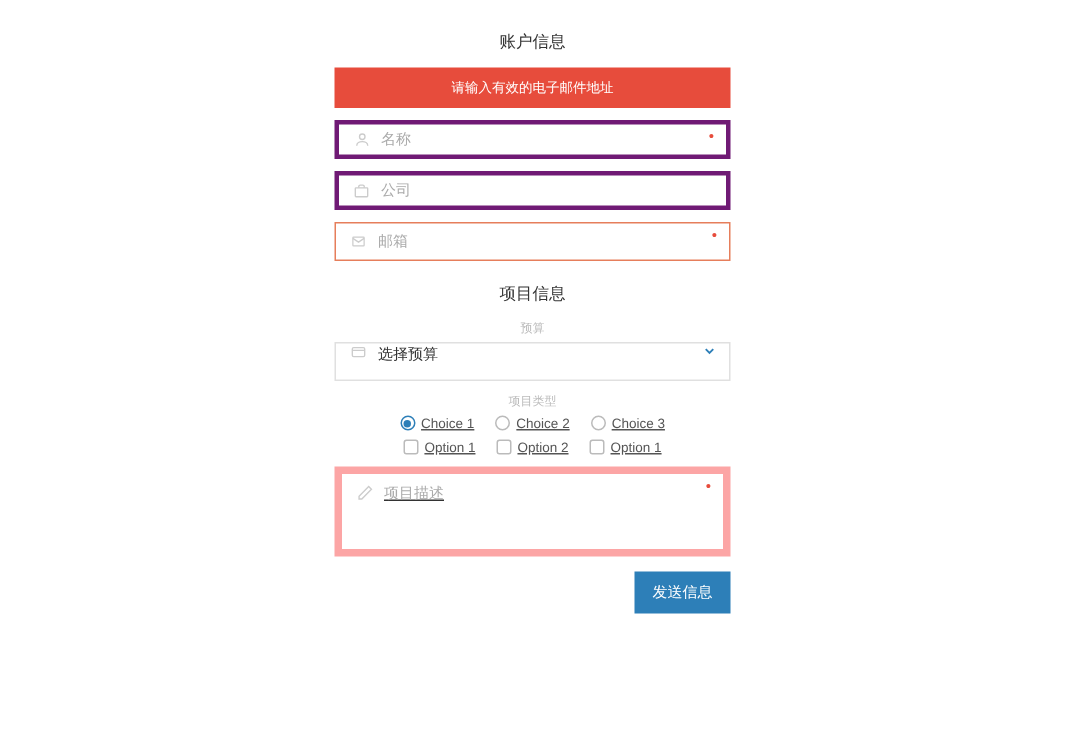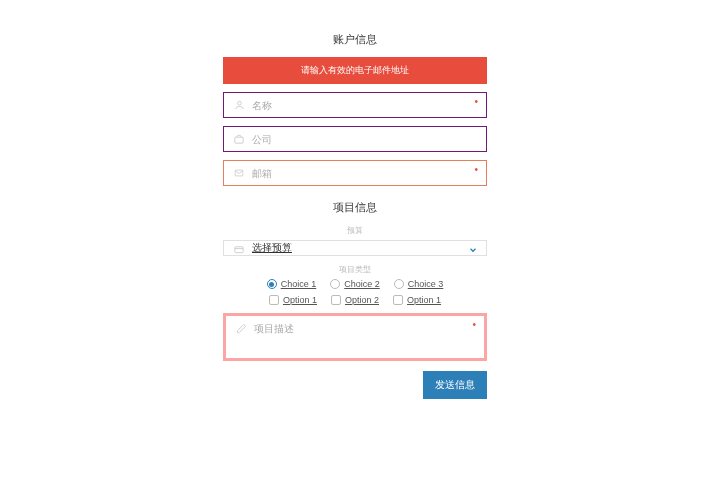--- a/index.html
+++ b/index.html
@@ -8,21 +8,21 @@
     background: #fff;
     width: 710px;
     height: 501px;
     overflow: hidden;
     font-size: 11px;
     color: #333;
   }
   .form-wrap {
     width: 264px;
     margin: 0 auto;
-    padding-top: 32px;
+    padding-top: 20px;
   }
   .section-title {
     text-align: center;
     font-size: 11px;
     color: #333;
     margin-bottom: 10px;
     font-weight: 400;
   }
   .alert {
     background: #e74c3c;
@@ -32,21 +32,21 @@
     padding: 7px 0;
     margin-bottom: 8px;
   }
   .field {
     position: relative;
     margin-bottom: 8px;
   }
   .input-box {
     display: flex;
     align-items: center;
-    border: 1px solid #701a75;
+    border: 3px solid #701a75;
     background: #fff;
     height: 26px;
     padding: 0 8px;
     position: relative;
   }
   .input-box.error {
     border: 1px solid #e67e5b;
   }
   .input-box .icon {
     width: 14px;
@@ -69,27 +69,26 @@
   .req-dot {
     position: absolute;
     right: 8px;
     top: 4px;
     color: #e74c3c;
     font-size: 10px;
     line-height: 1;
   }
   .select-box {
     display: flex;
-    align-items: flex-end;
+    align-items: flex-start;
     border: 1px solid #e0e0e0;
     background: #fff;
-    height: 16px;
+    height: 26px;
     padding: 0 8px;
     position: relative;
-    text-decoration: underline;
   }
   .select-box .icon {
     width: 14px;
     display: flex;
     align-items: center;
     justify-content: center;
     color: #ccc;
     margin-right: 6px;
     flex-shrink: 0;
   }
@@ -138,27 +137,28 @@
     width: 5px; height: 5px;
     background: #2d7fb8;
     border-radius: 50%;
   }
   .check-box {
     width: 10px; height: 10px;
     border: 1px solid #bbb;
     border-radius: 2px;
   }
   .textarea-box {
-    border: 3px solid #fca5a5;
+    border: 5px solid #fca5a5;
     background: #fff;
-    height: 48px;
+    height: 60px;
     padding: 6px 8px;
     position: relative;
     display: flex;
     margin-top: 8px;
+    text-decoration: underline;
   }
   .textarea-box .icon {
     width: 14px;
     display: flex;
     align-items: flex-start;
     justify-content: center;
     color: #ccc;
     margin-right: 6px;
     flex-shrink: 0;
     padding-top: 1px;

